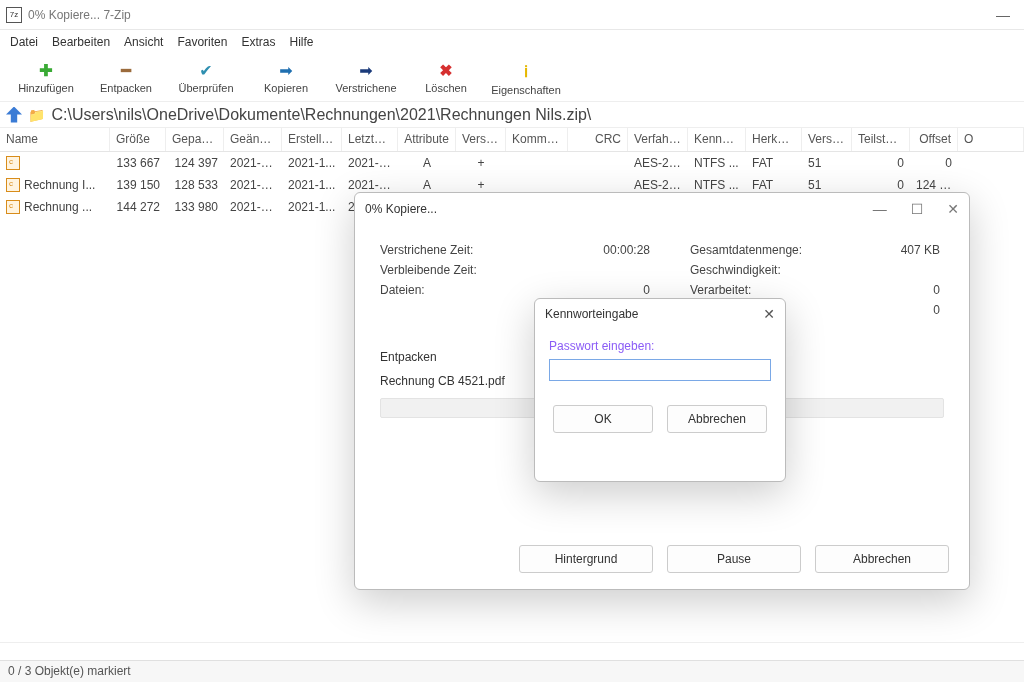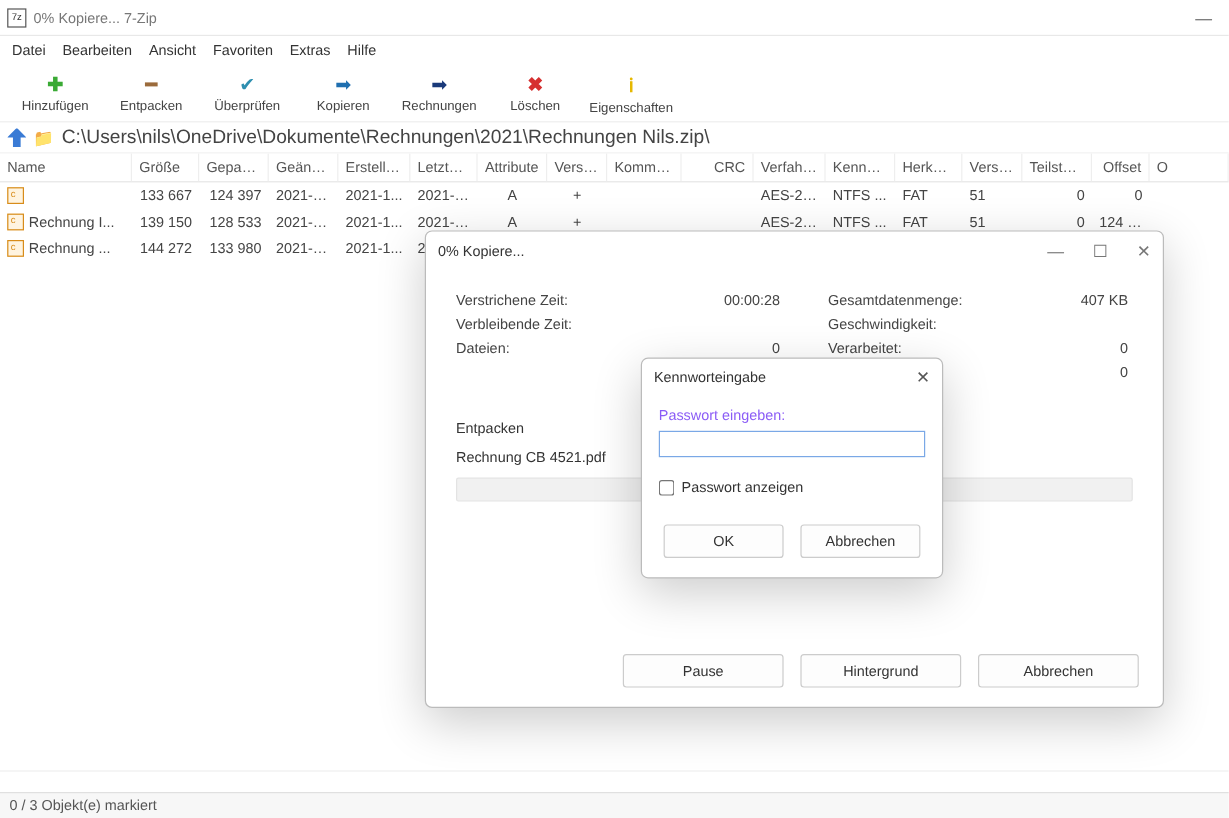--- a/index.html
+++ b/index.html
@@ -117,21 +117,21 @@
   <div class="btn">
       <span class="icon" style="color:#2e8fb0;">✔</span>
       <span class="lbl">Überprüfen</span>
     </div>
   <div class="btn">
       <span class="icon" style="color:#1f6fb0;">➡</span>
       <span class="lbl">Kopieren</span>
     </div>
   <div class="btn">
       <span class="icon" style="color:#1a3a7a;">➡</span>
-      <span class="lbl">Rechnungen</span>
+      <span class="lbl">Verstrichene</span>
     </div>
   <div class="btn">
       <span class="icon" style="color:#d63030;font-weight:bold;">✖</span>
       <span class="lbl">Löschen</span>
     </div>
   <div class="btn">
       <span class="icon" style="color:#e6b800;font-weight:bold;">ℹ</span>
       <span class="lbl">Eigenschaften</span>
     </div>
 </div>
@@ -263,38 +263,34 @@
       <span class="lbl2"></span>
       <span class="val2">0</span>
     </div>
     <div class="progress-text">
       <div>Entpacken</div>
       <div>Rechnung CB 4521.pdf</div>
     </div>
     <div class="progress-bar"></div>
   </div>
   <div class="dlg-btns">
+    <div class="btn2">Hintergrund</div>
     <div class="btn2">Pause</div>
-    <div class="btn2">Hintergrund</div>
     <div class="btn2">Abbrechen</div>
   </div>
 </div>
 
 <div class="dialog dlg-pw">
   <div class="dlg-title">
     <span>Kennworteingabe</span>
     <span class="close">✕</span>
   </div>
   <div class="pw-body">
     <label>Passwort eingeben:</label>
     <input type="password" class="pw-input" style="">
-    <div class="pw-check">
-      <input type="checkbox" style="">
-      <span>Passwort anzeigen</span>
-    </div>
     <div class="pw-btns">
       <div class="btn2">OK</div>
       <div class="btn2">Abbrechen</div>
     </div>
   </div>
 </div>
 
 <svg class="cursor" viewBox="0 0 16 20">
   <path d="M1 1 L1 15 L5 11 L8 18 L10 17 L7 10 L13 10 Z" fill="white" stroke="black" stroke-width="1"></path>
 </svg>

